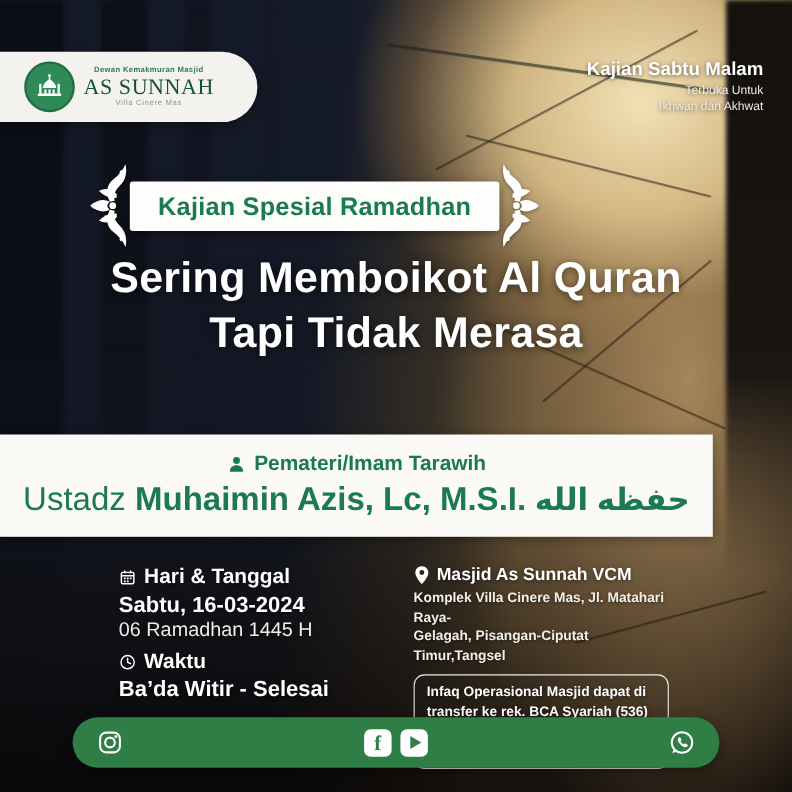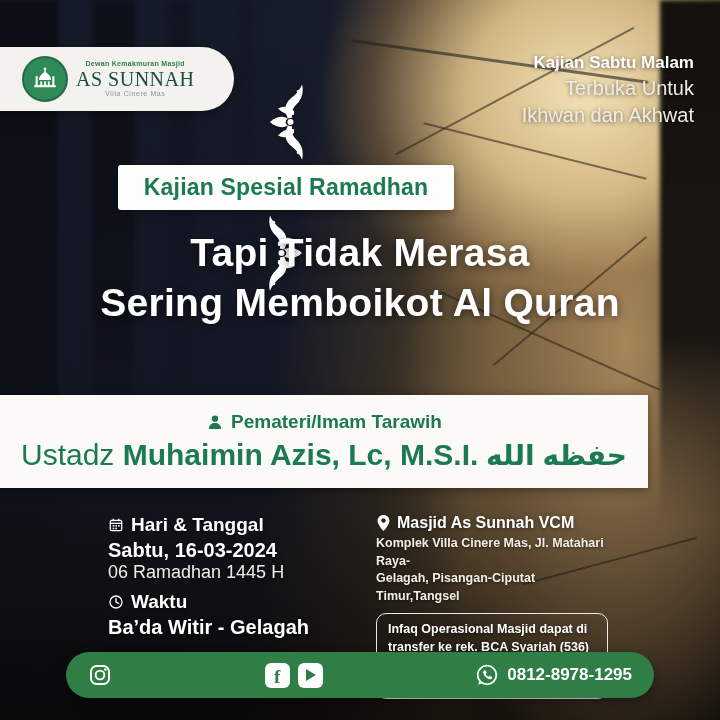--- a/index.html
+++ b/index.html
@@ -46,26 +46,26 @@
   .logo-small { font-size:7px; color:#2e7d46; letter-spacing:.3px; font-weight:700; }
   .logo-name  { font-family:"Liberation Serif","DejaVu Serif",serif; font-size:20px; color:#17503a; letter-spacing:.5px; }
   .logo-sub   { font-size:7px; color:#8a978d; letter-spacing:.6px; }
 
   
   .topright {
     position:absolute; top:52px; right:26px; text-align:right; color:#fff;
     text-shadow:0 1px 4px rgba(0,0,0,.55); line-height:1.35;
   }
   .topright .tr1 { font-size:17px; font-weight:700; }
-  .topright .tr2, .topright .tr3 { font-size:20px; color:#efece6; }
+  .topright .tr2, .topright .tr3 { font-size:11px; color:#efece6; }
 
   
   .badge-row {
     position:absolute; left:0; top:160px; width:572px; height:54px;
-    display:flex; align-items:center; justify-content:center;flex-direction:column;
+    display:flex; align-items:center; justify-content:center;
   }
   .ornament { width:40px; height:86px; flex:0 0 auto; filter:drop-shadow(0 1px 2px rgba(0,0,0,.4)); }
   .ornament.right { transform:scaleX(-1); }
   .badge-box {
     background:#fdfdfb; border-radius:3px; padding:9px 26px;
     font-size:23px; font-weight:700; color:#1b7a52; letter-spacing:.2px;
     box-shadow:0 3px 9px rgba(0,0,0,.35); z-index:2;
   }
 
   
@@ -188,22 +188,22 @@
         <path d="M31 60 Q22 68 13 63 Q21 55 31 56 Z"></path>
         <circle cx="9" cy="48" r="3"></circle>
         <circle cx="27" cy="48" r="3.4"></circle>
         <circle cx="36" cy="14" r="2"></circle>
         <circle cx="36" cy="82" r="2"></circle>
       </g>
     </svg>
   </div>
 
   <div class="title">
+    <div>Sering Memboikot Al Quran</div>
     <div>Tapi Tidak Merasa</div>
-    <div>Sering Memboikot Al Quran</div>
   </div>
 
   <div class="band">
     <div class="band-role">
       <svg width="18" height="18" viewBox="0 0 24 24">
         <g fill="#1b7a52">
           <circle cx="12" cy="7.5" r="4.2"></circle>
           <path d="M4 20.5 c0-4.6 3.6-7.2 8-7.2 s8 2.6 8 7.2 v.7 H4 z"></path>
         </g>
       </svg>
@@ -237,21 +237,21 @@
     <div class="d-reg">06 Ramadhan 1445 H</div>
     <div class="lbl-row">
       <svg width="16" height="16" viewBox="0 0 24 24">
         <g fill="none" stroke="#ffffff" stroke-width="2" stroke-linecap="round">
           <circle cx="12" cy="12" r="9"></circle>
           <polyline points="12,6.5 12,12 16,14"></polyline>
         </g>
       </svg>
       <span>Waktu</span>
     </div>
-    <div class="d-bold">Ba’da Witir - Gelagah</div>
+    <div class="d-bold">Ba’da Witir - Selesai</div>
   </div>
 
   <div class="details-right">
     <div class="venue-row">
       <svg width="15" height="18" viewBox="0 0 24 28">
         <path fill="#ffffff" fill-rule="evenodd" d="M12 1 C6.5 1 2.5 5.2 2.5 10.4 C2.5 17 12 27 12 27 S21.5 17 21.5 10.4 C21.5 5.2 17.5 1 12 1 Z M12 13.6 a3.6 3.6 0 1 1 0 -7.2 a3.6 3.6 0 0 1 0 7.2 Z"></path>
       </svg>
       <span>Masjid As Sunnah VCM</span>
     </div>
     <div class="addr">
@@ -282,17 +282,16 @@
       <div class="sq-icon">
         <div class="play-tri"></div>
       </div>
     </div>
     <div class="f-group">
       <svg width="24" height="24" viewBox="0 0 24 24">
         <circle cx="12" cy="12" r="9.3" fill="none" stroke="#ffffff" stroke-width="1.8"></circle>
         <path fill="#ffffff" d="M3.2 21.8 L7.2 20 L4.6 17.4 Z"></path>
         <path fill="#ffffff" d="M9 7.6 c.5-.6 1.1-.6 1.5 0 l1 1.6 c.25.4.05.9-.3 1.2 l-.6.55 c.65 1.3 1.6 2.25 2.9 2.9 l.55-.6 c.3-.35.8-.55 1.2-.3 l1.6 1 c.6.4.6 1 0 1.5 c-.9.9-2.2 1.1-3.3.55 c-2.2-1.1-3.95-2.85-5.05-5.05 c-.55-1.1-.35-2.4.5-3.35 z"></path>
       </svg>
-      <span>0812-8978-1295</span>
     </div>
   </div>
 
 </div>
 
 </body></html>

